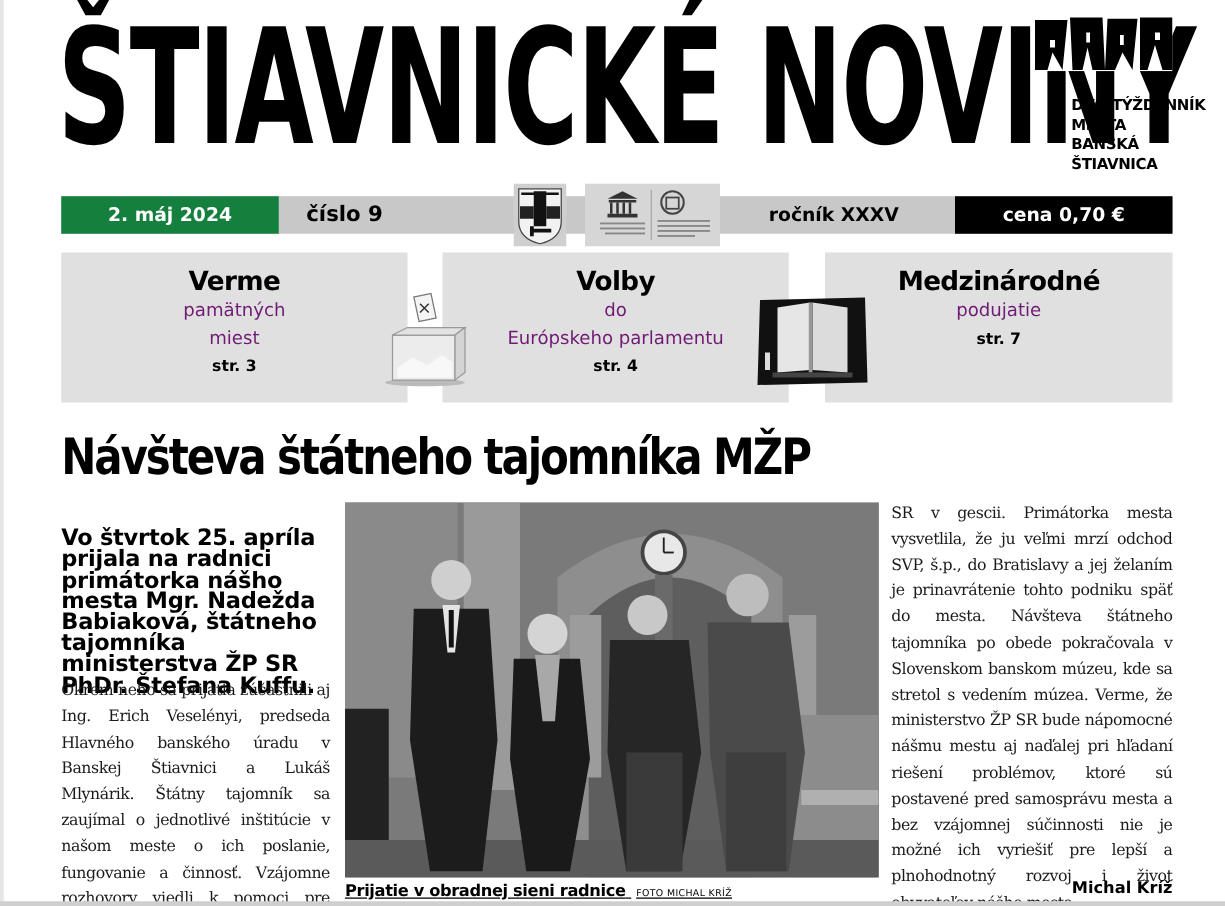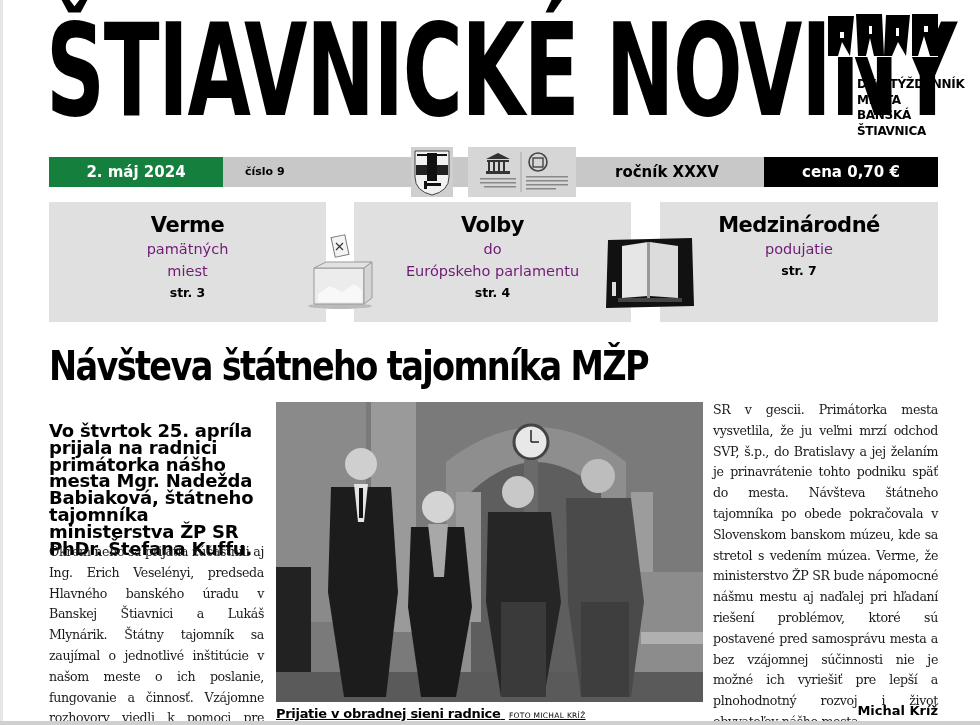--- a/index.html
+++ b/index.html
@@ -20,21 +20,21 @@
     position: absolute; left: 826px; top: 77px; font-family: "DejaVu Sans", sans-serif;
     font-weight: bold; font-size: 12px; line-height: 15.5px; letter-spacing: -0.3px;
   }
   .masthead-tagline div { display: block; padding-left: 31px; }
 
   
   .info-bar { position: absolute; left: 49px; top: 157px; width: 889px; height: 30px; background: #c8c8c8; }
   .info-date { position: absolute; left: 49px; top: 157px; width: 174px; height: 30px; background: #15803d; color: #fff;
     font-family: "DejaVu Sans", sans-serif; font-weight: bold; font-size: 15px; line-height: 30px; text-align: center; }
   .info-issue { position: absolute; left: 245px; top: 157px; height: 30px; font-family: "DejaVu Sans", sans-serif;
-    font-weight: bold; font-size: 11px; line-height: 30px; }
+    font-weight: bold; font-size: 17px; line-height: 30px; }
   .info-volume { position: absolute; left: 615px; top: 157px; height: 30px; font-family: "DejaVu Sans", sans-serif;
     font-weight: bold; font-size: 15px; line-height: 30px; }
   .info-price { position: absolute; left: 764px; top: 157px; width: 174px; height: 30px; background: #000; color: #fff;
     font-family: "DejaVu Sans", sans-serif; font-weight: bold; font-size: 15px; line-height: 30px; text-align: center; }
   .coat-of-arms { position: absolute; left: 411px; top: 147px; width: 42px; height: 50px; background: #cfcfcf; }
   .unesco-box { position: absolute; left: 468px; top: 147px; width: 108px; height: 50px; background: #d3d3d3; }
 
   
   .teaser { position: absolute; top: 202px; height: 120px; background: #e0e0e0; text-align: center; }
   .teaser-1 { left: 49px; width: 277px; }

